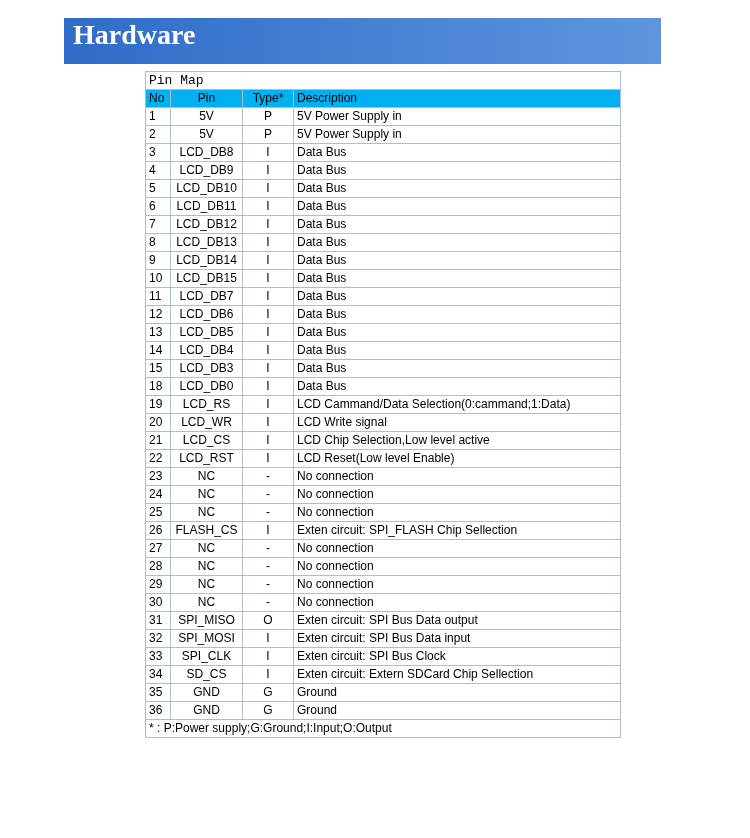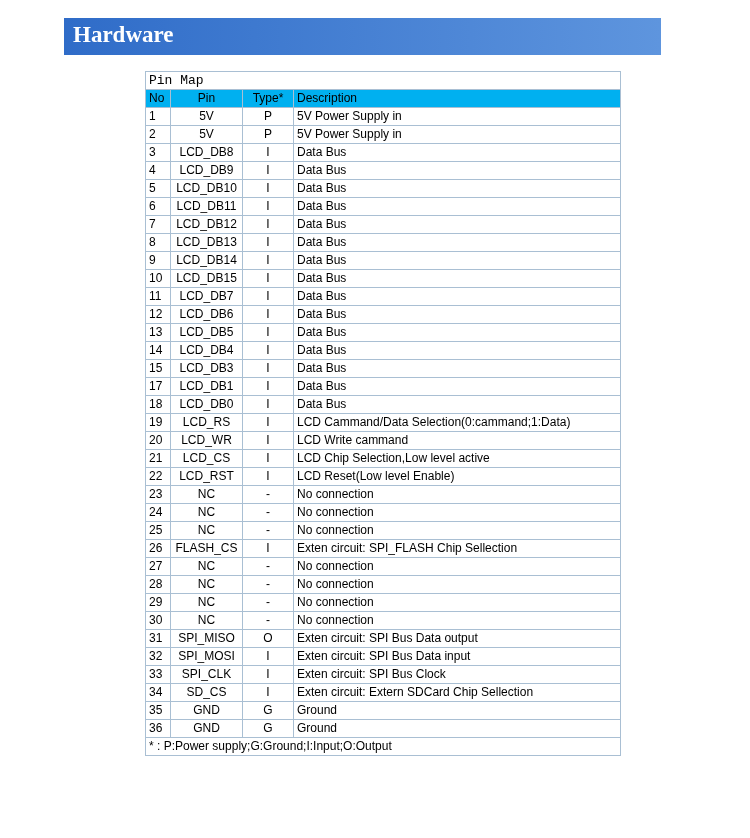--- a/index.html
+++ b/index.html
@@ -10,25 +10,25 @@
     background: #ffffff;
     font-family: "Liberation Sans", sans-serif;
     position: relative;
     color: #000;
   }
   .banner {
     position: absolute;
     left: 64px;
     top: 18px;
     width: 597px;
-    height: 37px;
+    height: 46px;
     background: linear-gradient(to right, var(--banner-left, #2f6cc8), var(--banner-right, #5e95de));
     color: var(--banner-text, #ffffff);
     font-family: "Liberation Serif", serif;
-    font-size: 23px;
+    font-size: 28px;
     font-weight: bold;
     line-height: 34px;
     padding-left: 9px;
   }
   .pin-table-wrap {
     position: absolute;
     left: 145px;
     top: 71px;
     width: 475px;
   }
@@ -171,42 +171,36 @@
           <td class="col2">I</td>
           <td class="col3">Data Bus</td>
         </tr>
         <tr>
           <td class="col0">15</td>
           <td class="col1">LCD_DB3</td>
           <td class="col2">I</td>
           <td class="col3">Data Bus</td>
         </tr>
         <tr>
-          <td class="col0">17</td>
-          <td class="col1">LCD_DB1</td>
-          <td class="col2">I</td>
-          <td class="col3">Data Bus</td>
-        </tr>
-        <tr>
           <td class="col0">18</td>
           <td class="col1">LCD_DB0</td>
           <td class="col2">I</td>
           <td class="col3">Data Bus</td>
         </tr>
         <tr>
           <td class="col0">19</td>
           <td class="col1">LCD_RS</td>
           <td class="col2">I</td>
           <td class="col3">LCD Cammand/Data Selection(0:cammand;1:Data)</td>
         </tr>
         <tr>
           <td class="col0">20</td>
           <td class="col1">LCD_WR</td>
           <td class="col2">I</td>
-          <td class="col3">LCD Write cammand</td>
+          <td class="col3">LCD Write signal</td>
         </tr>
         <tr>
           <td class="col0">21</td>
           <td class="col1">LCD_CS</td>
           <td class="col2">I</td>
           <td class="col3">LCD Chip Selection,Low level active</td>
         </tr>
         <tr>
           <td class="col0">22</td>
           <td class="col1">LCD_RST</td>

